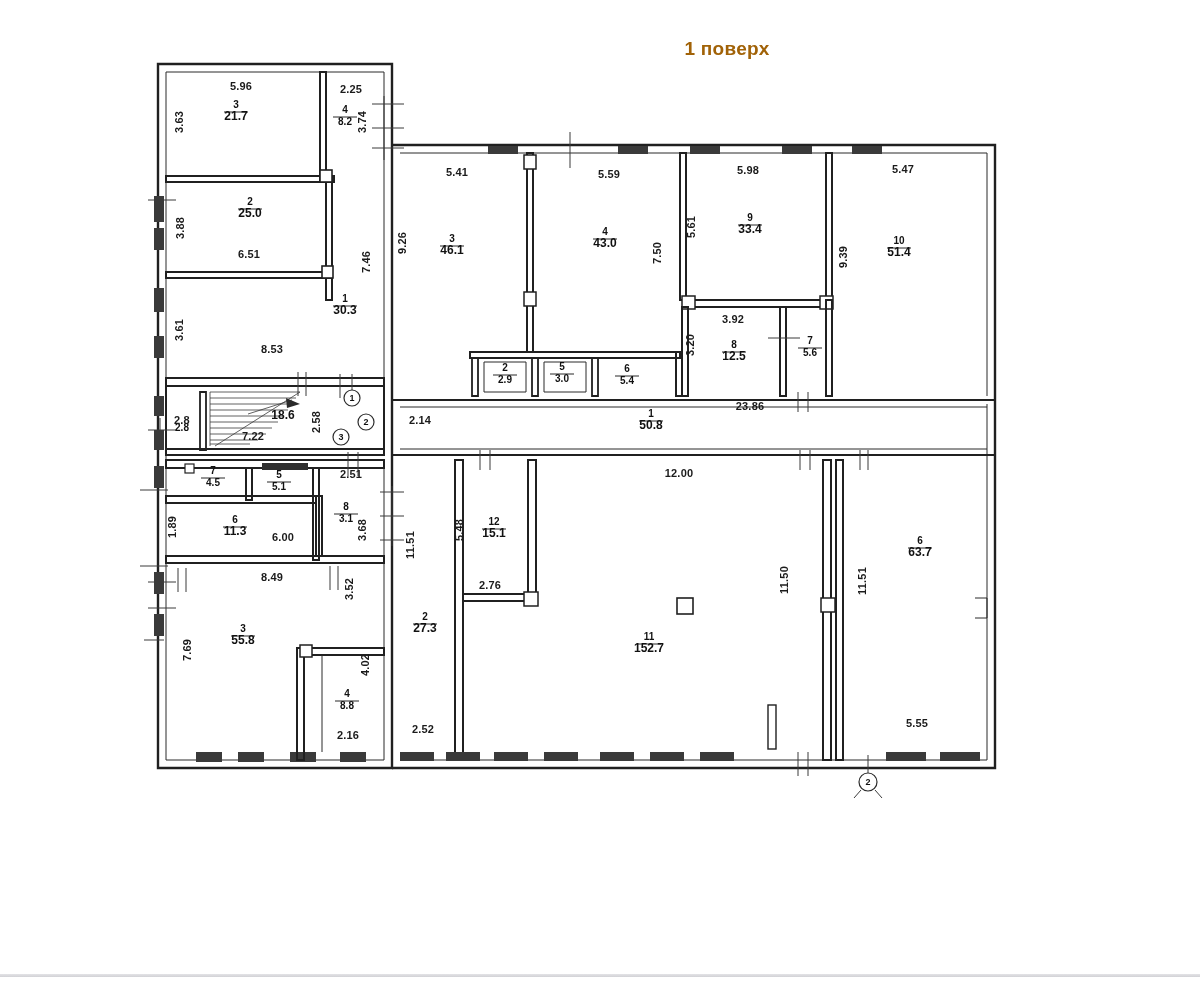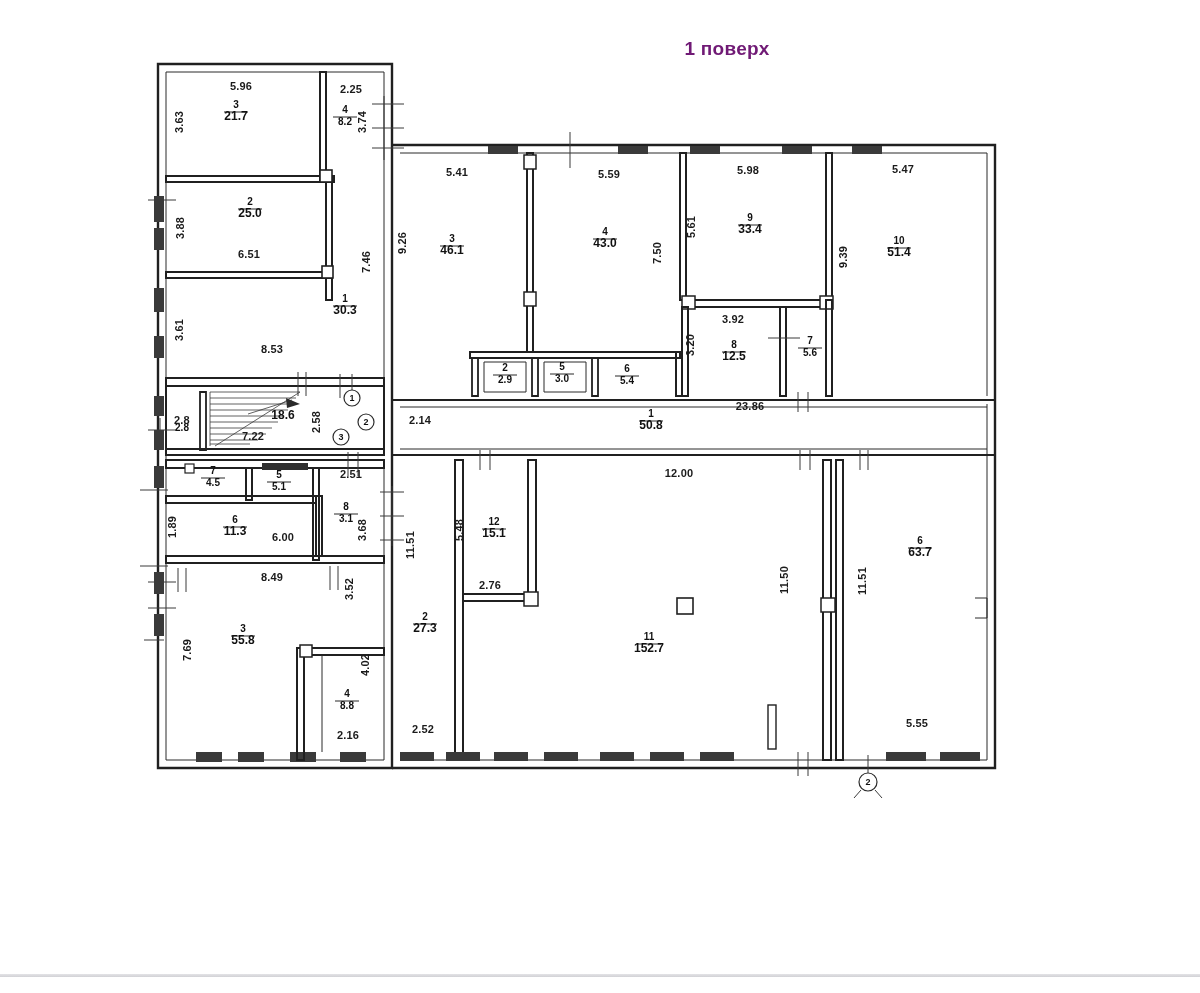--- a/index.html
+++ b/index.html
@@ -6,21 +6,21 @@
   html,body{margin:0;padding:0;background:#ffffff;}
   body{
     width:1200px;height:993px;position:relative;overflow:hidden;
     font-family:"Liberation Sans", sans-serif;
     color:#1a1a1a;
     background:#ffffff;
   }
   #sheet{position:absolute;left:0;top:0;width:1200px;height:993px;background:#fff;}
   #plan-title{
     position:absolute;left:0;top:38px;width:1200px;text-align:center;
-    font-size:19px;font-weight:bold;letter-spacing:.3px;color:#701a75;
+    font-size:19px;font-weight:bold;letter-spacing:.3px;color:#a16207;
   }
   
   #plan-title .t{display:inline-block;transform:translateX(127px);}
   #svg-wrap{position:absolute;left:0;top:0;width:1200px;height:993px;}
   #bottom-rule{
     position:absolute;left:0;top:974px;width:1200px;height:3px;
     background:linear-gradient(#e3e3e6,#d2d2d6);
   }
   #bottom-rule2{
     position:absolute;left:0;top:977px;width:1200px;height:16px;background:#fff;

